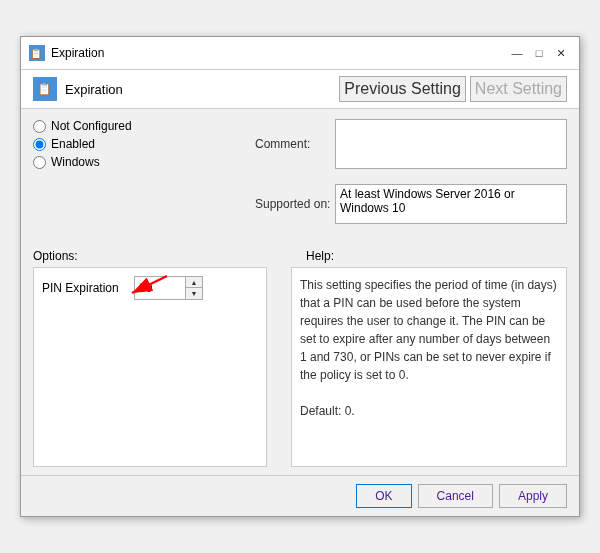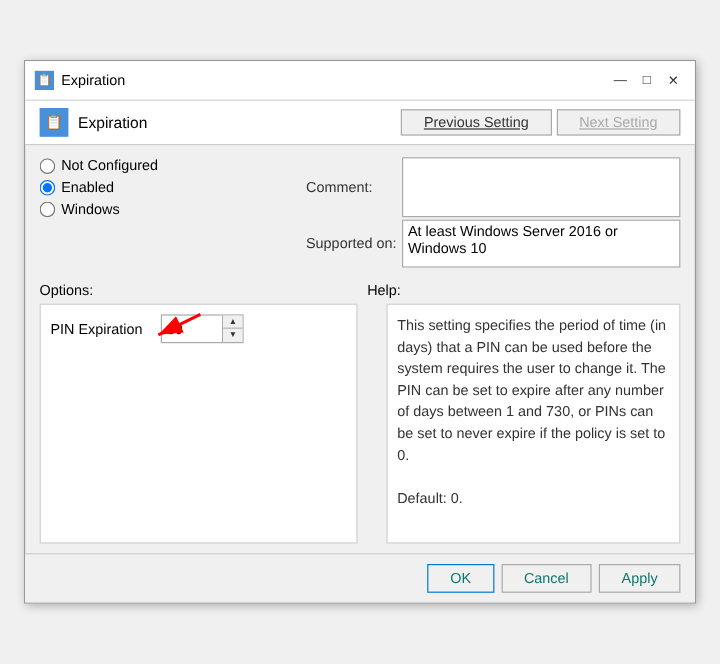--- a/index.html
+++ b/index.html
@@ -84,27 +84,26 @@
       align-items: center;
       justify-content: center;
       color: white;
       font-size: 12px;
     }
     .nav-buttons {
       display: flex;
       gap: 4px;
     }
     .nav-btn {
-      padding: 3px 18px;
-      font-size: 12px;
+      padding: 3px 4px;
+      font-size: 16px;
       background: #f0f0f0;
       border: 1px solid #aaa;
       cursor: pointer;
       color: #333;
-      text-decoration: underline;
     }
     .nav-btn:disabled { color: #aaa; cursor: default; }
 
     .content {
       display: flex;
       padding: 10px 12px;
       gap: 0;
     }
 
     .left-panel {
@@ -128,21 +127,21 @@
       gap: 5px;
       font-size: 12px;
     }
     .radio-item input[type="radio"] {
       margin: 0;
     }
 
     .field-row {
       display: flex;
       align-items: center;
-      margin-bottom: 2px;
+      margin-bottom: 15px;
     }
     .field-label {
       font-size: 12px;
       width: 80px;
       color: #333;
     }
 
     textarea.comment-box, textarea.supported-box {
       width: 100%;
       resize: none;
@@ -156,21 +155,21 @@
     textarea.comment-box { height: 50px; }
     textarea.supported-box { height: 40px; }
 
     .main-body {
       display: flex;
       gap: 0;
       padding: 0 12px 8px 12px;
     }
 
     .options-panel {
-      width: 265px;
+      width: 234px;
       border: 1px solid #ccc;
       background: white;
       min-height: 200px;
       padding: 8px;
       position: relative;
     }
 
     .help-panel {
       flex: 1;
       border: 1px solid #ccc;
@@ -235,21 +234,21 @@
       gap: 6px;
       border-top: 1px solid #ccc;
       background: #f0f0f0;
     }
     .footer-btn {
       padding: 4px 18px;
       font-size: 12px;
       border: 1px solid #aaa;
       background: #f0f0f0;
       cursor: pointer;
-      color: #0f766e;
+      color: #4c1d95;
     }
     .footer-btn.primary {
       border-color: #0078d4;
     }
   </style>
 </head>
 <body>
 
 <div class="window">
 

